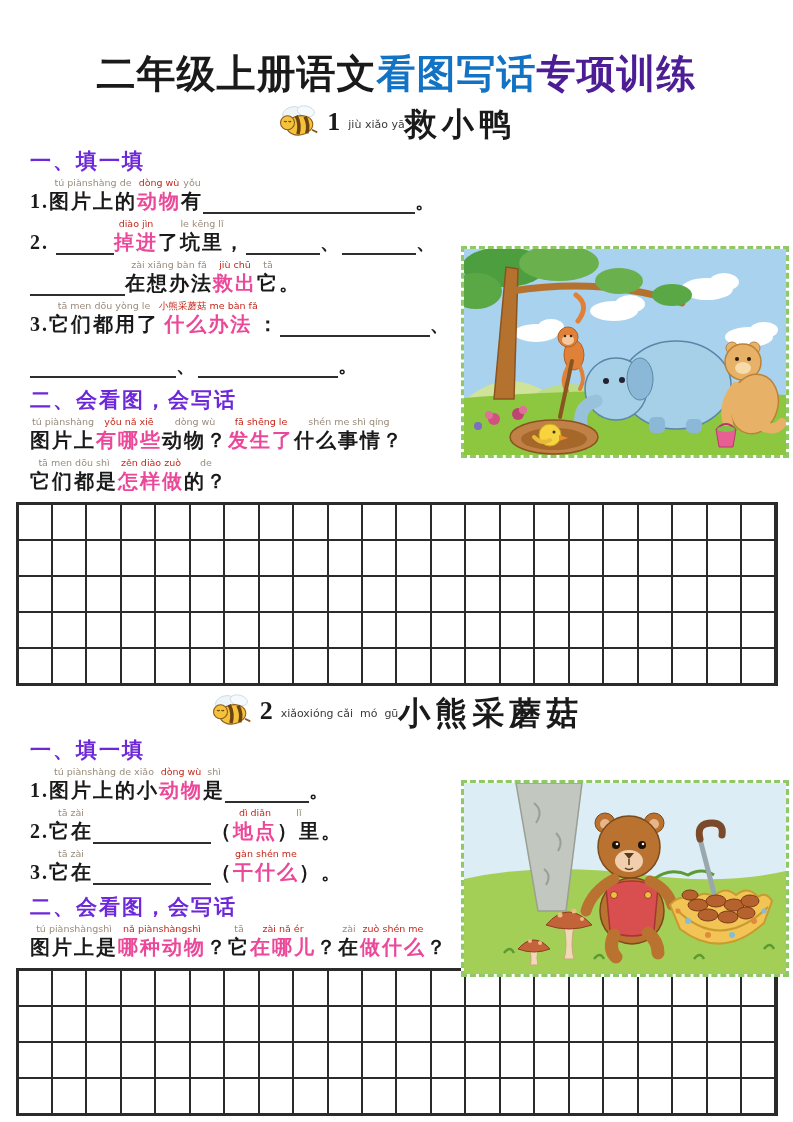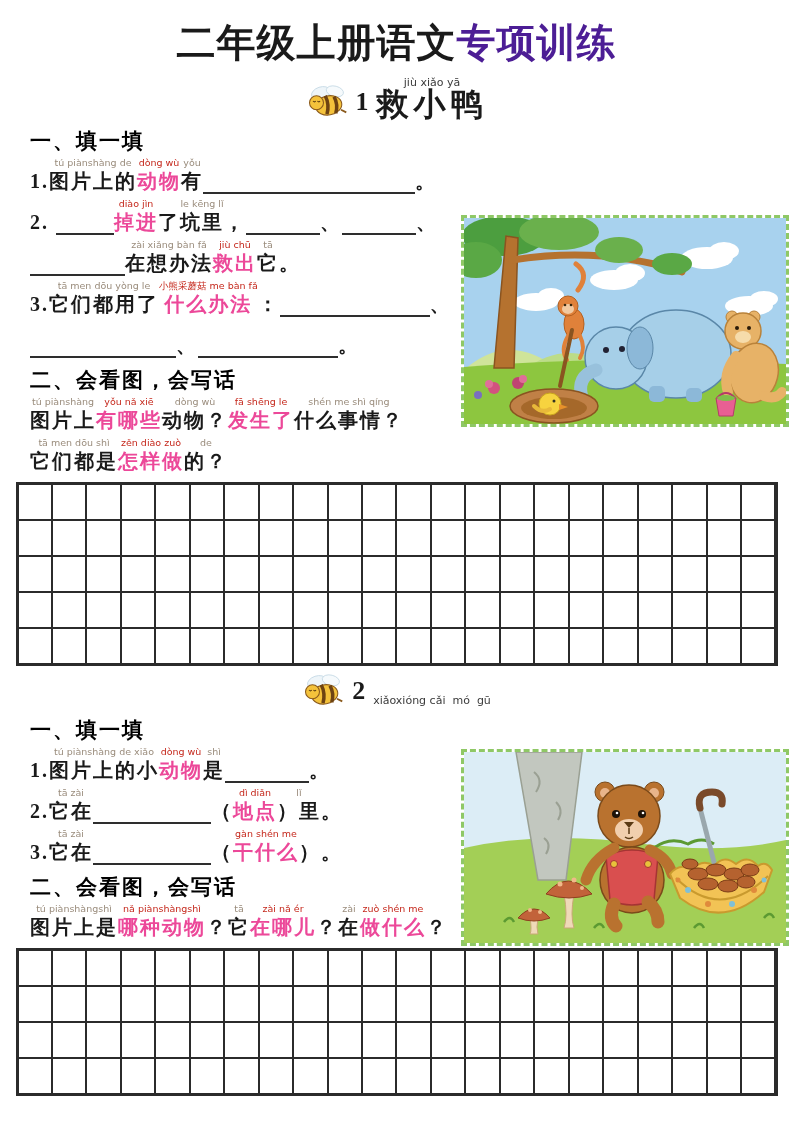--- a/index.html
+++ b/index.html
@@ -1,35 +1,35 @@
 <!DOCTYPE html>
 <html><head>
 <meta charset="utf-8">
 <style>
   html,body{margin:0;padding:0;background:#ffffff;}
   body{width:793px;height:1122px;overflow:hidden;position:relative;
        font-family:"Liberation Serif",serif;color:#1a1a1a;}
   .page{position:relative;width:793px;height:1122px;background:#fff;}
 
   
-  .main-title{margin-top:20px;text-align:center;white-space:nowrap;}
+  .main-title{margin-top:51px;text-align:center;white-space:nowrap;}
   .main-title .seg{display:inline-flex;}
   .main-title .hz{font-size:39px;line-height:46px;font-weight:bold;letter-spacing:1px;}
 
   
   .sec-header{display:flex;justify-content:center;align-items:flex-end;gap:8px;margin-top:6px;}
   .sec-num{font-size:26px;font-weight:bold;line-height:30px;padding-bottom:2px;}
-  .sec-title .seg{display:inline-flex;flex-direction:column;align-items:center;}
+  .sec-title .seg{display:inline-flex;flex-direction:row;align-items:center;}
   .sec-title .py{font-size:11px;line-height:13px;color:#3a3a3a;font-family:"DejaVu Sans",sans-serif;}
   .sec-title .hz{font-size:32px;line-height:30px;font-weight:bold;letter-spacing:5px;}
   .bee{width:42px;height:36px;margin-bottom:0;}
 
   
   .qcol{width:442px;margin-left:30px;}
-  .h-green{color:#000000;font-size:21px;font-weight:bold;letter-spacing:2px;margin:8px 0 2px 0;}
+  .h-green{color:#6d28d9;font-size:21px;font-weight:bold;letter-spacing:2px;margin:8px 0 2px 0;}
   .line{display:flex;align-items:flex-end;flex-wrap:nowrap;margin:0 0 4px 0;}
   .seg{display:inline-flex;flex-direction:column;align-items:center;}
   .py{font-size:9.5px;line-height:11px;color:#9a8c7c;font-family:"DejaVu Sans",sans-serif;white-space:pre;}
   .hz{font-size:20px;line-height:26px;font-weight:600;letter-spacing:2px;white-space:pre;color:#1a1a1a;}
   .c-r .hz{color:#ec4899;} .c-r .py{color:#c5281c;}
   .c-b .hz{color:#1272c4;} .c-tr .hz{color:#4c1d95;}
   .blank{display:inline-block;border-bottom:2px solid #2e2e2e;height:26px;flex-shrink:0;}
 
   
   .pic{position:absolute;border:3px dashed #8fc866;box-sizing:border-box;background:#fff;}
@@ -41,20 +41,22 @@
   .wgrid{display:grid;width:758px;margin:8px auto 0 auto;border:2px solid #2b2b2b;background:#2b2b2b;gap:0;}
   .cell{border:1px solid #2b2b2b;background:#fff;height:34px;}
 </style>
 </head>
 <body>
 
 <div class="page">
 
   <div class="main-title no-py"><span class="seg c-k">
         <span class="hz">二年级上册语文</span>
+      </span><span class="seg c-b">
+        <span class="hz">看图写话</span>
       </span><span class="seg c-tr">
         <span class="hz">专项训练</span>
       </span></div>
 
   <div class="sec-header">
     <svg class="bee" viewBox="0 0 48 40">
       <ellipse cx="17" cy="11" rx="11" ry="7" fill="#eef5f9" stroke="#c8dbe6" transform="rotate(-18 17 11)"></ellipse>
       <ellipse cx="33" cy="9" rx="10" ry="6" fill="#f6fafc" stroke="#c8dbe6" transform="rotate(14 33 9)"></ellipse>
       <ellipse cx="26" cy="25" rx="15" ry="11" fill="#f4c23b" stroke="#8a5a1d" stroke-width="1.2" transform="rotate(-10 26 25)"></ellipse>
       <path d="M22 14 q5 10 2 21" stroke="#6e4312" stroke-width="4" fill="none"></path>
@@ -410,20 +412,21 @@
       <ellipse cx="26" cy="25" rx="15" ry="11" fill="#f4c23b" stroke="#8a5a1d" stroke-width="1.2" transform="rotate(-10 26 25)"></ellipse>
       <path d="M22 14 q5 10 2 21" stroke="#6e4312" stroke-width="4" fill="none"></path>
       <path d="M32 15 q5 9 2 19" stroke="#6e4312" stroke-width="4" fill="none"></path>
       <circle cx="12" cy="22" r="8" fill="#f4c23b" stroke="#8a5a1d" stroke-width="1.2"></circle>
       <path d="M8 20 q2 2 3 0 M13 20 q2 2 3 0" stroke="#5a3a10" stroke-width="1.2" fill="none"></path>
       <path d="M40 30 l6 3" stroke="#8a5a1d" stroke-width="2"></path>
     </svg>
     <span class="sec-num">2</span>
     <span class="sec-title"><span class="seg c-k">
           <span class="py">xiǎoxióng cǎi  mó  gū</span>
+          <span class="hz">小熊采蘑菇</span>
         </span></span>
   </div>
 
   <div class="qcol">
     <div class="h-green">一、填一填</div>
     <div class="line">
         <span class="seg c-k">
           <span class="py">&nbsp;</span>
           <span class="hz">1.</span>
         </span>

